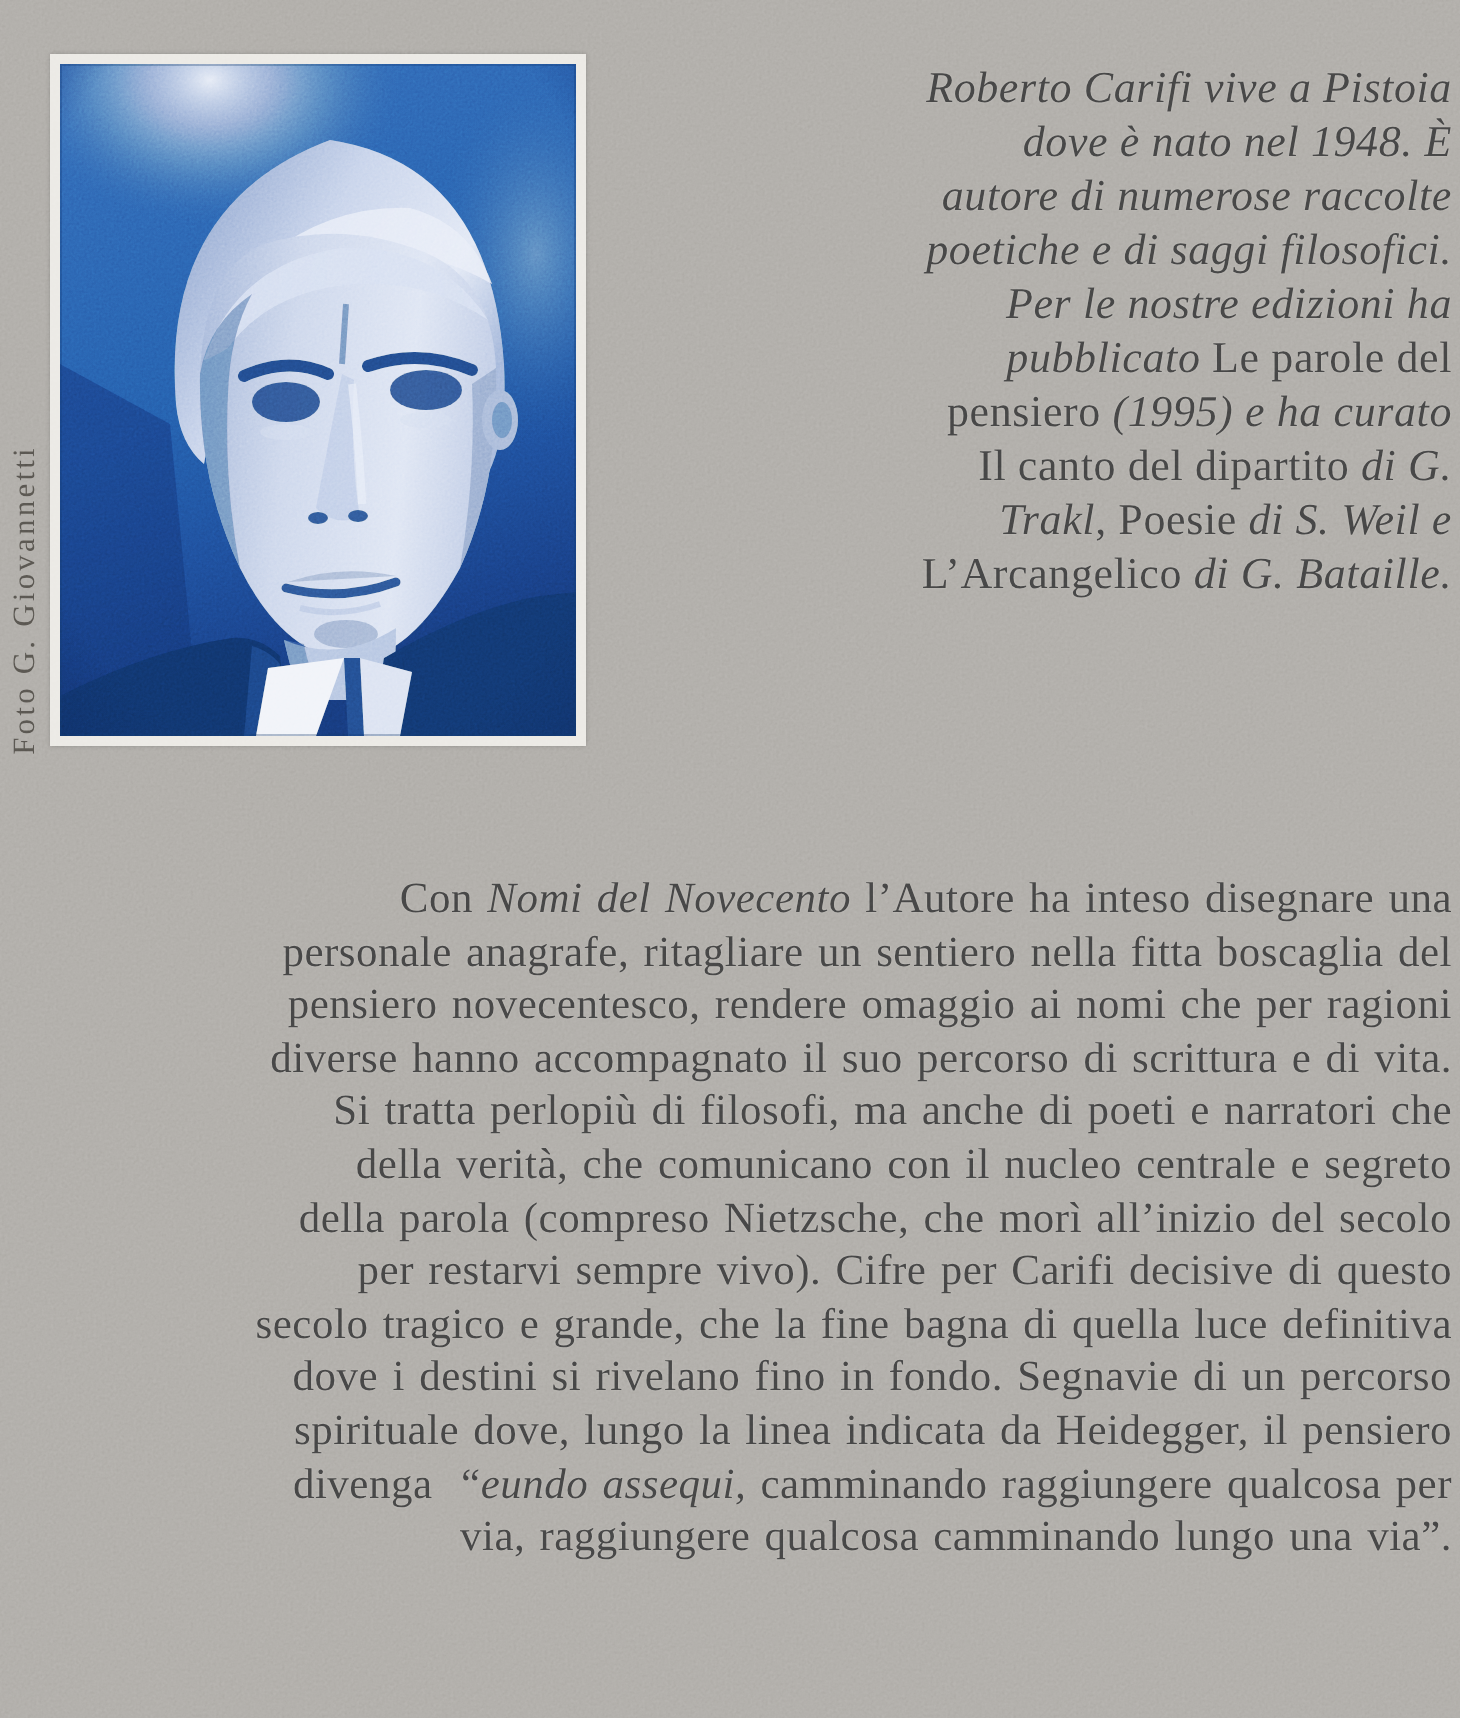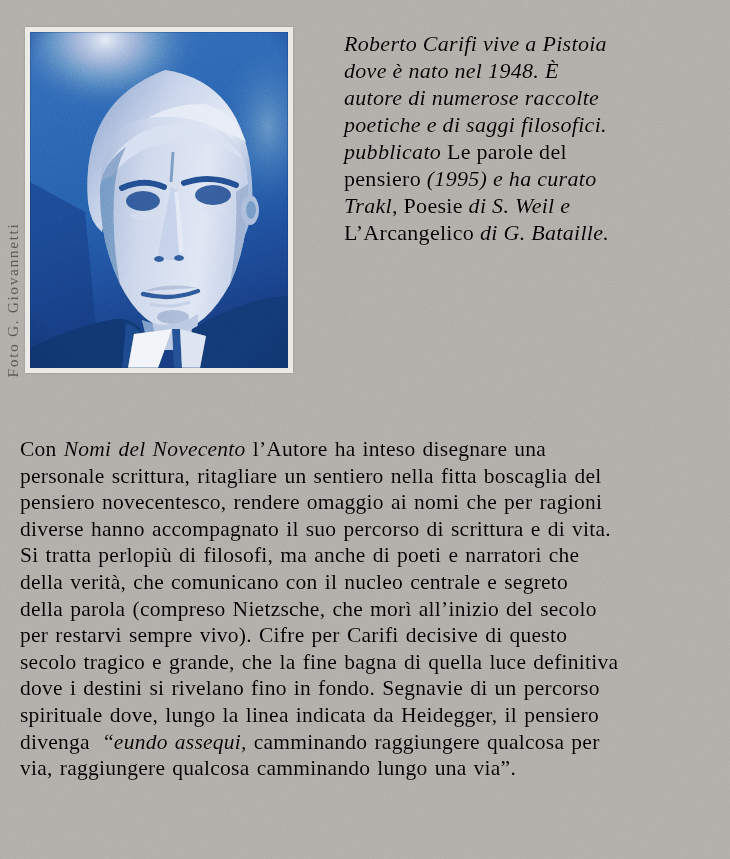--- a/index.html
+++ b/index.html
@@ -21,21 +21,21 @@
   .photo-frame svg { display: block; }
   .photo-credit {
     position: absolute;
     left: 13px; top: 300px;
     transform: translate(-50%, -50%) rotate(-90deg);
     white-space: nowrap;
     font-size: 15.5px;
     letter-spacing: 1.6px;
     color: #524f4a;
   }
-  .text-block { position: absolute; color: #000000; }
+  .text-block { position: absolute; color: #404040; text-align: right; }
   .text-block .line { white-space: pre; }
   .text-block .it { font-style: italic; }
   .bio-block {
     left: 344px; top: 30px; width: 382px;
     font-size: 22px; line-height: 27px;
     letter-spacing: 0.3px;
     text-shadow: 0 0 1px rgba(238,236,230,.35);
   }
   .main-block {
     left: 20px; top: 436px; width: 706px;
@@ -150,29 +150,31 @@
   </svg>
 </div>
 
 <div class="photo-credit">Foto G. Giovannetti</div>
 
 <div class="text-block bio-block">
     <div class="line"><span class="it">Roberto Carifi vive a Pistoia</span></div>
     <div class="line"><span class="it">dove è nato nel 1948. È</span></div>
     <div class="line"><span class="it">autore di numerose raccolte</span></div>
     <div class="line"><span class="it">poetiche e di saggi filosofici.</span></div>
+    <div class="line"><span class="it">Per le nostre edizioni ha</span></div>
     <div class="line"><span class="it">pubblicato </span><span class="ro">Le parole del</span></div>
     <div class="line"><span class="ro">pensiero </span><span class="it">(1995) e ha curato</span></div>
+    <div class="line"><span class="ro">Il canto del dipartito </span><span class="it">di G.</span></div>
     <div class="line"><span class="it">Trakl</span><span class="ro">, Poesie </span><span class="it">di S. Weil e</span></div>
     <div class="line"><span class="ro">L’Arcangelico </span><span class="it">di G. Bataille.</span></div>
   </div>
 
 <div class="text-block main-block">
     <div class="line"><span class="ro">Con </span><span class="it">Nomi del Novecento</span><span class="ro"> l’Autore ha inteso disegnare una</span></div>
-    <div class="line"><span class="ro">personale scrittura, ritagliare un sentiero nella fitta boscaglia del</span></div>
+    <div class="line"><span class="ro">personale anagrafe, ritagliare un sentiero nella fitta boscaglia del</span></div>
     <div class="line"><span class="ro">pensiero novecentesco, rendere omaggio ai nomi che per ragioni</span></div>
     <div class="line"><span class="ro">diverse hanno accompagnato il suo percorso di scrittura e di vita.</span></div>
     <div class="line"><span class="ro">Si tratta perlopiù di filosofi, ma anche di poeti e narratori che</span></div>
     <div class="line"><span class="ro">della verità, che comunicano con il nucleo centrale e segreto</span></div>
     <div class="line"><span class="ro">della parola (compreso Nietzsche, che morì all’inizio del secolo</span></div>
     <div class="line"><span class="ro">per restarvi sempre vivo). Cifre per Carifi decisive di questo</span></div>
     <div class="line"><span class="ro">secolo tragico e grande, che la fine bagna di quella luce definitiva</span></div>
     <div class="line"><span class="ro">dove i destini si rivelano fino in fondo. Segnavie di un percorso</span></div>
     <div class="line"><span class="ro">spirituale dove, lungo la linea indicata da Heidegger, il pensiero</span></div>
     <div class="line"><span class="ro">divenga  “</span><span class="it">eundo assequi,</span><span class="ro"> camminando raggiungere qualcosa per</span></div>

